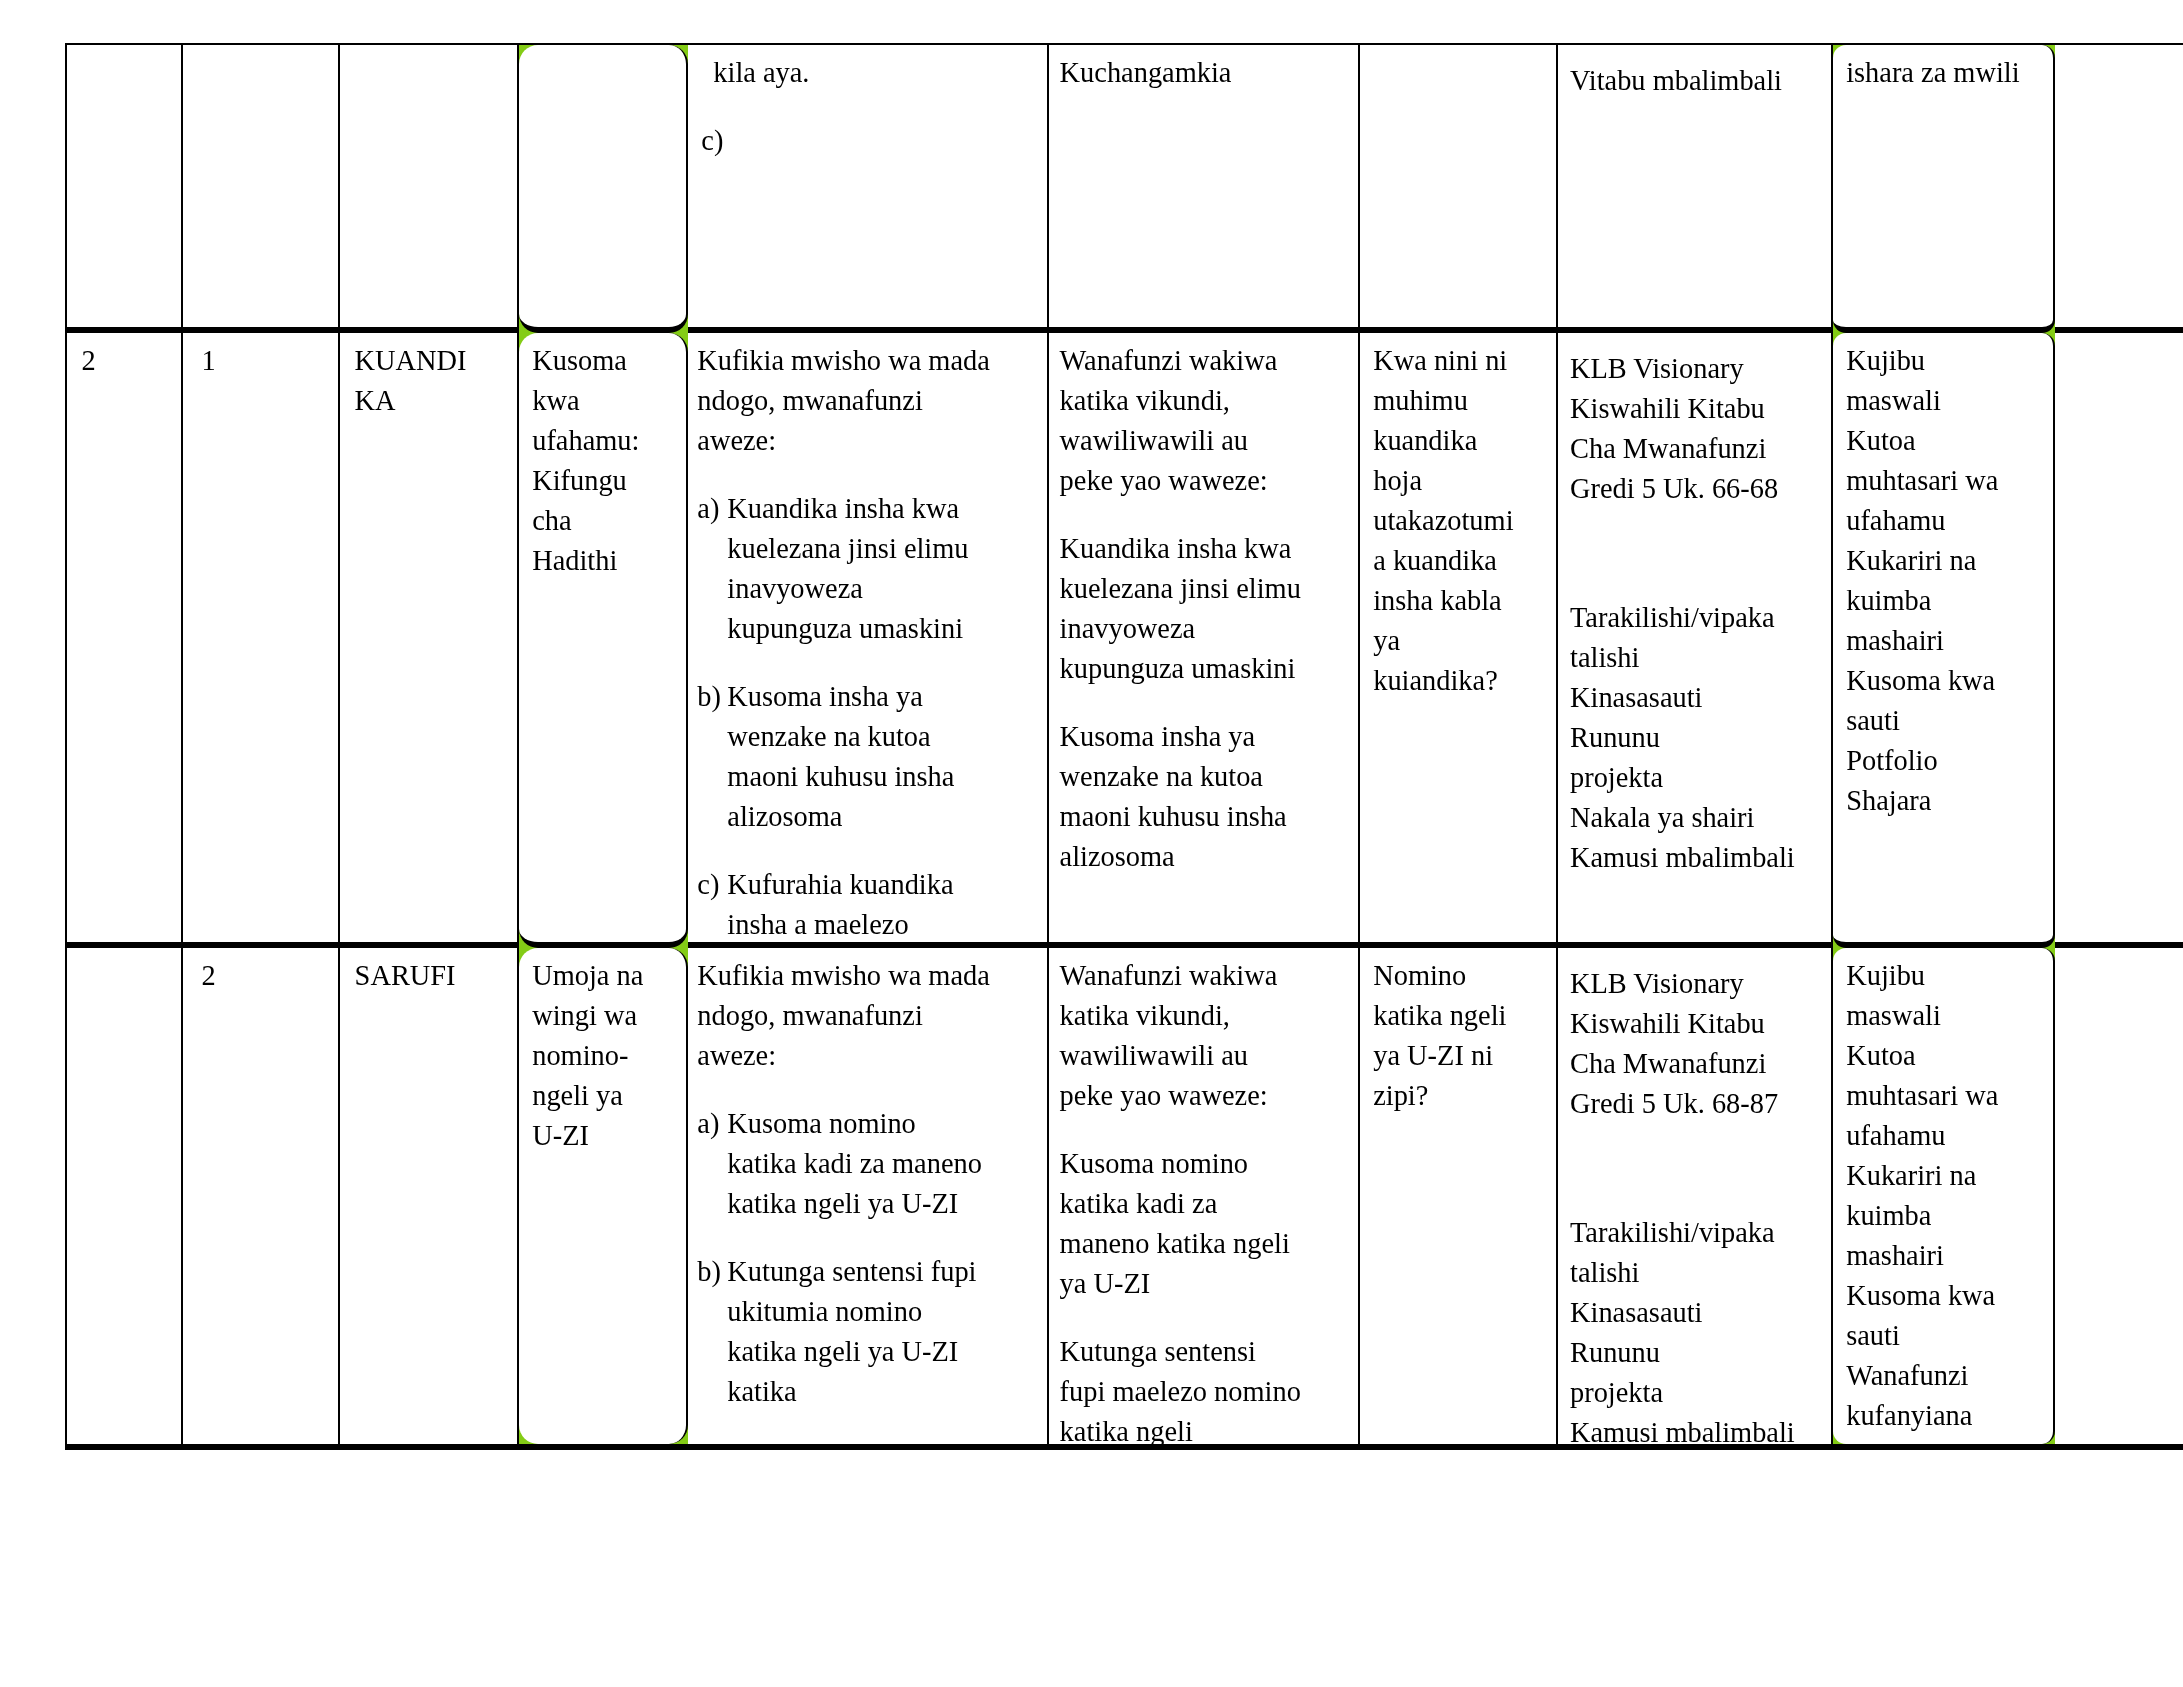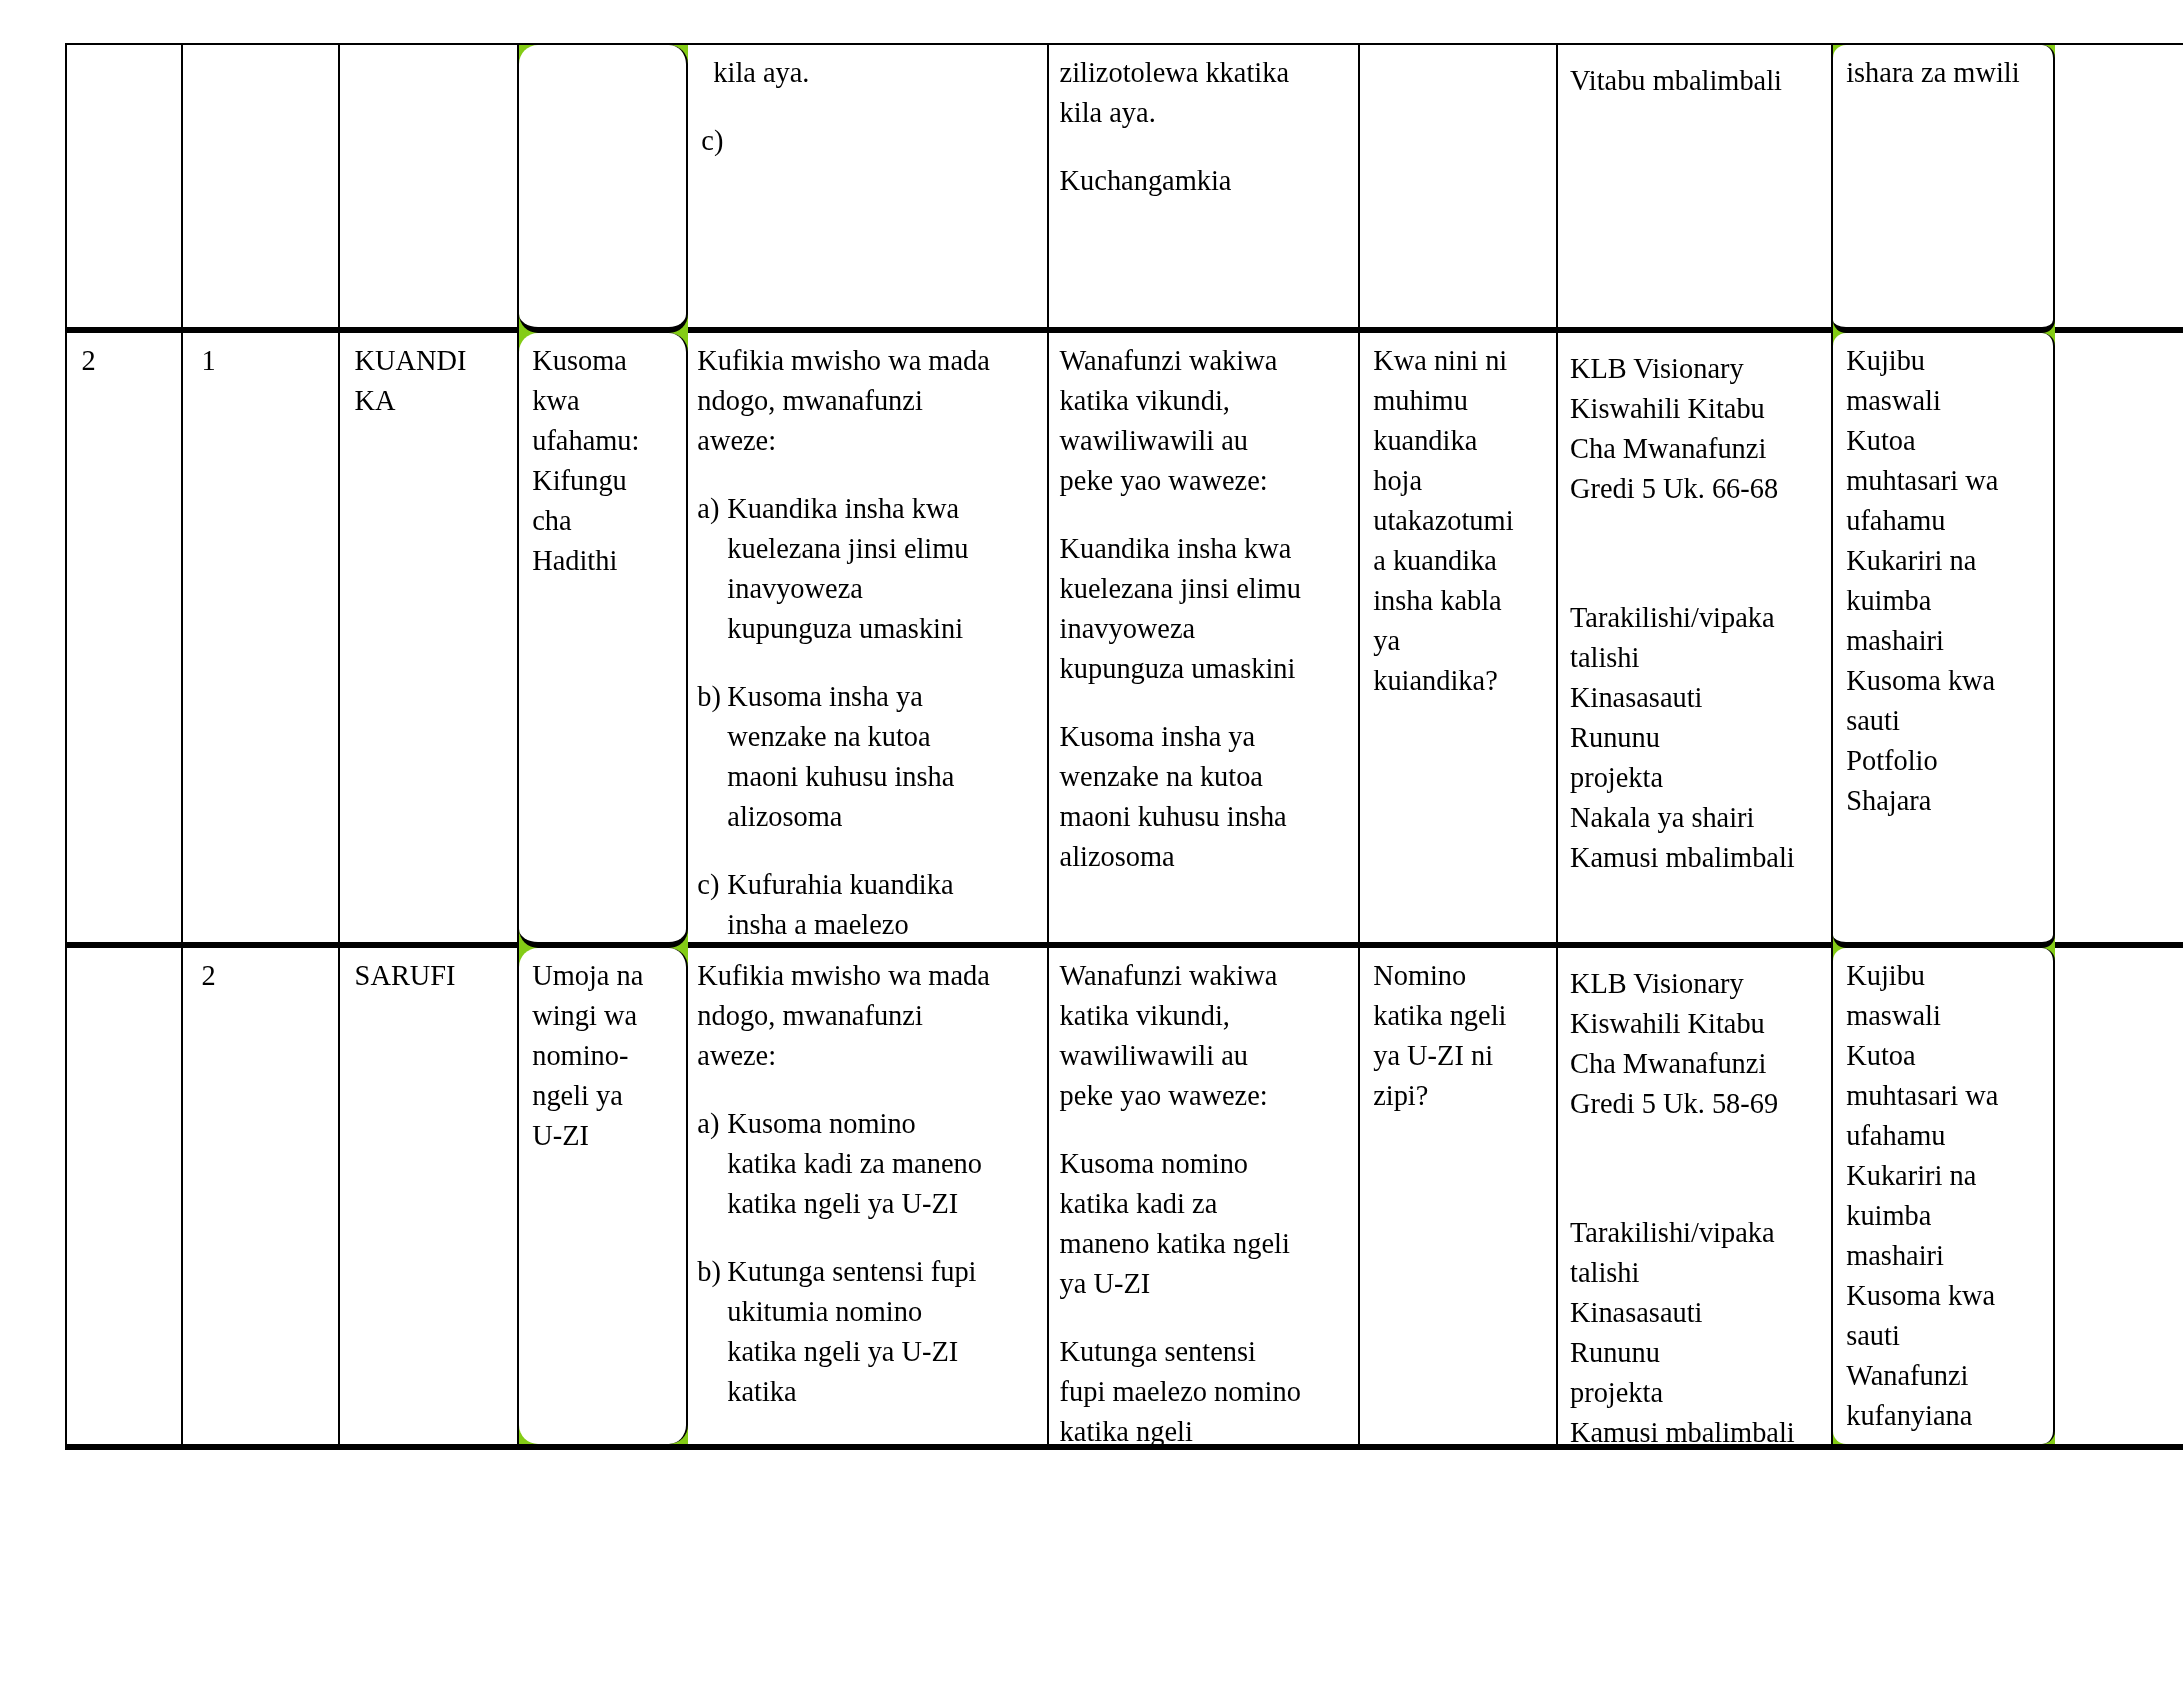--- a/index.html
+++ b/index.html
@@ -60,21 +60,20 @@
       <div class="cell r1 c2"></div>
       <div class="cell r1 c3"></div>
       <div class="cell r1 c4"></div>
       <div class="cell r1 c5">
         <div class="block p hang">kila aya.</div>
         <div class="block li wide">
           <span class="lbl">c)</span>
         </div>
       </div>
       <div class="cell r1 c6">
-        <div class="block p">zilizotolewa kkatika kila aya.</div>
         <div class="block p">Kuchangamkia</div>
       </div>
       <div class="cell r1 c7"></div>
       <div class="cell r1 c8">
         <div class="block p">Vitabu mbalimbali</div>
       </div>
       <div class="cell r1 c9">
         <div class="block p">ishara za mwili</div>
       </div>
       <div class="cell r1 c10"></div>
@@ -159,21 +158,21 @@
       </div>
       <div class="cell r3 c6">
         <div class="block p">Wanafunzi wakiwa katika vikundi, wawiliwawili au peke yao waweze:</div>
         <div class="block p">Kusoma nomino katika kadi za maneno katika ngeli ya U-ZI</div>
         <div class="block p">Kutunga sentensi fupi maelezo nomino katika ngeli</div>
       </div>
       <div class="cell r3 c7">
         <div class="block p">Nomino katika ngeli ya U-ZI ni zipi?</div>
       </div>
       <div class="cell r3 c8">
-        <div class="block p">KLB Visionary Kiswahili Kitabu Cha Mwanafunzi Gredi 5 Uk. 58-69</div>
+        <div class="block p">KLB Visionary Kiswahili Kitabu Cha Mwanafunzi Gredi 5 Uk. 68-87</div>
         <div class="block gap"></div>
         <div class="block lines">
           <div class="line">Tarakilishi/vipaka talishi</div>
           <div class="line">Kinasasauti</div>
           <div class="line">Rununu</div>
           <div class="line">projekta</div>
           <div class="line">Kamusi mbalimbali</div>
         </div>
       </div>
       <div class="cell r3 c9">

